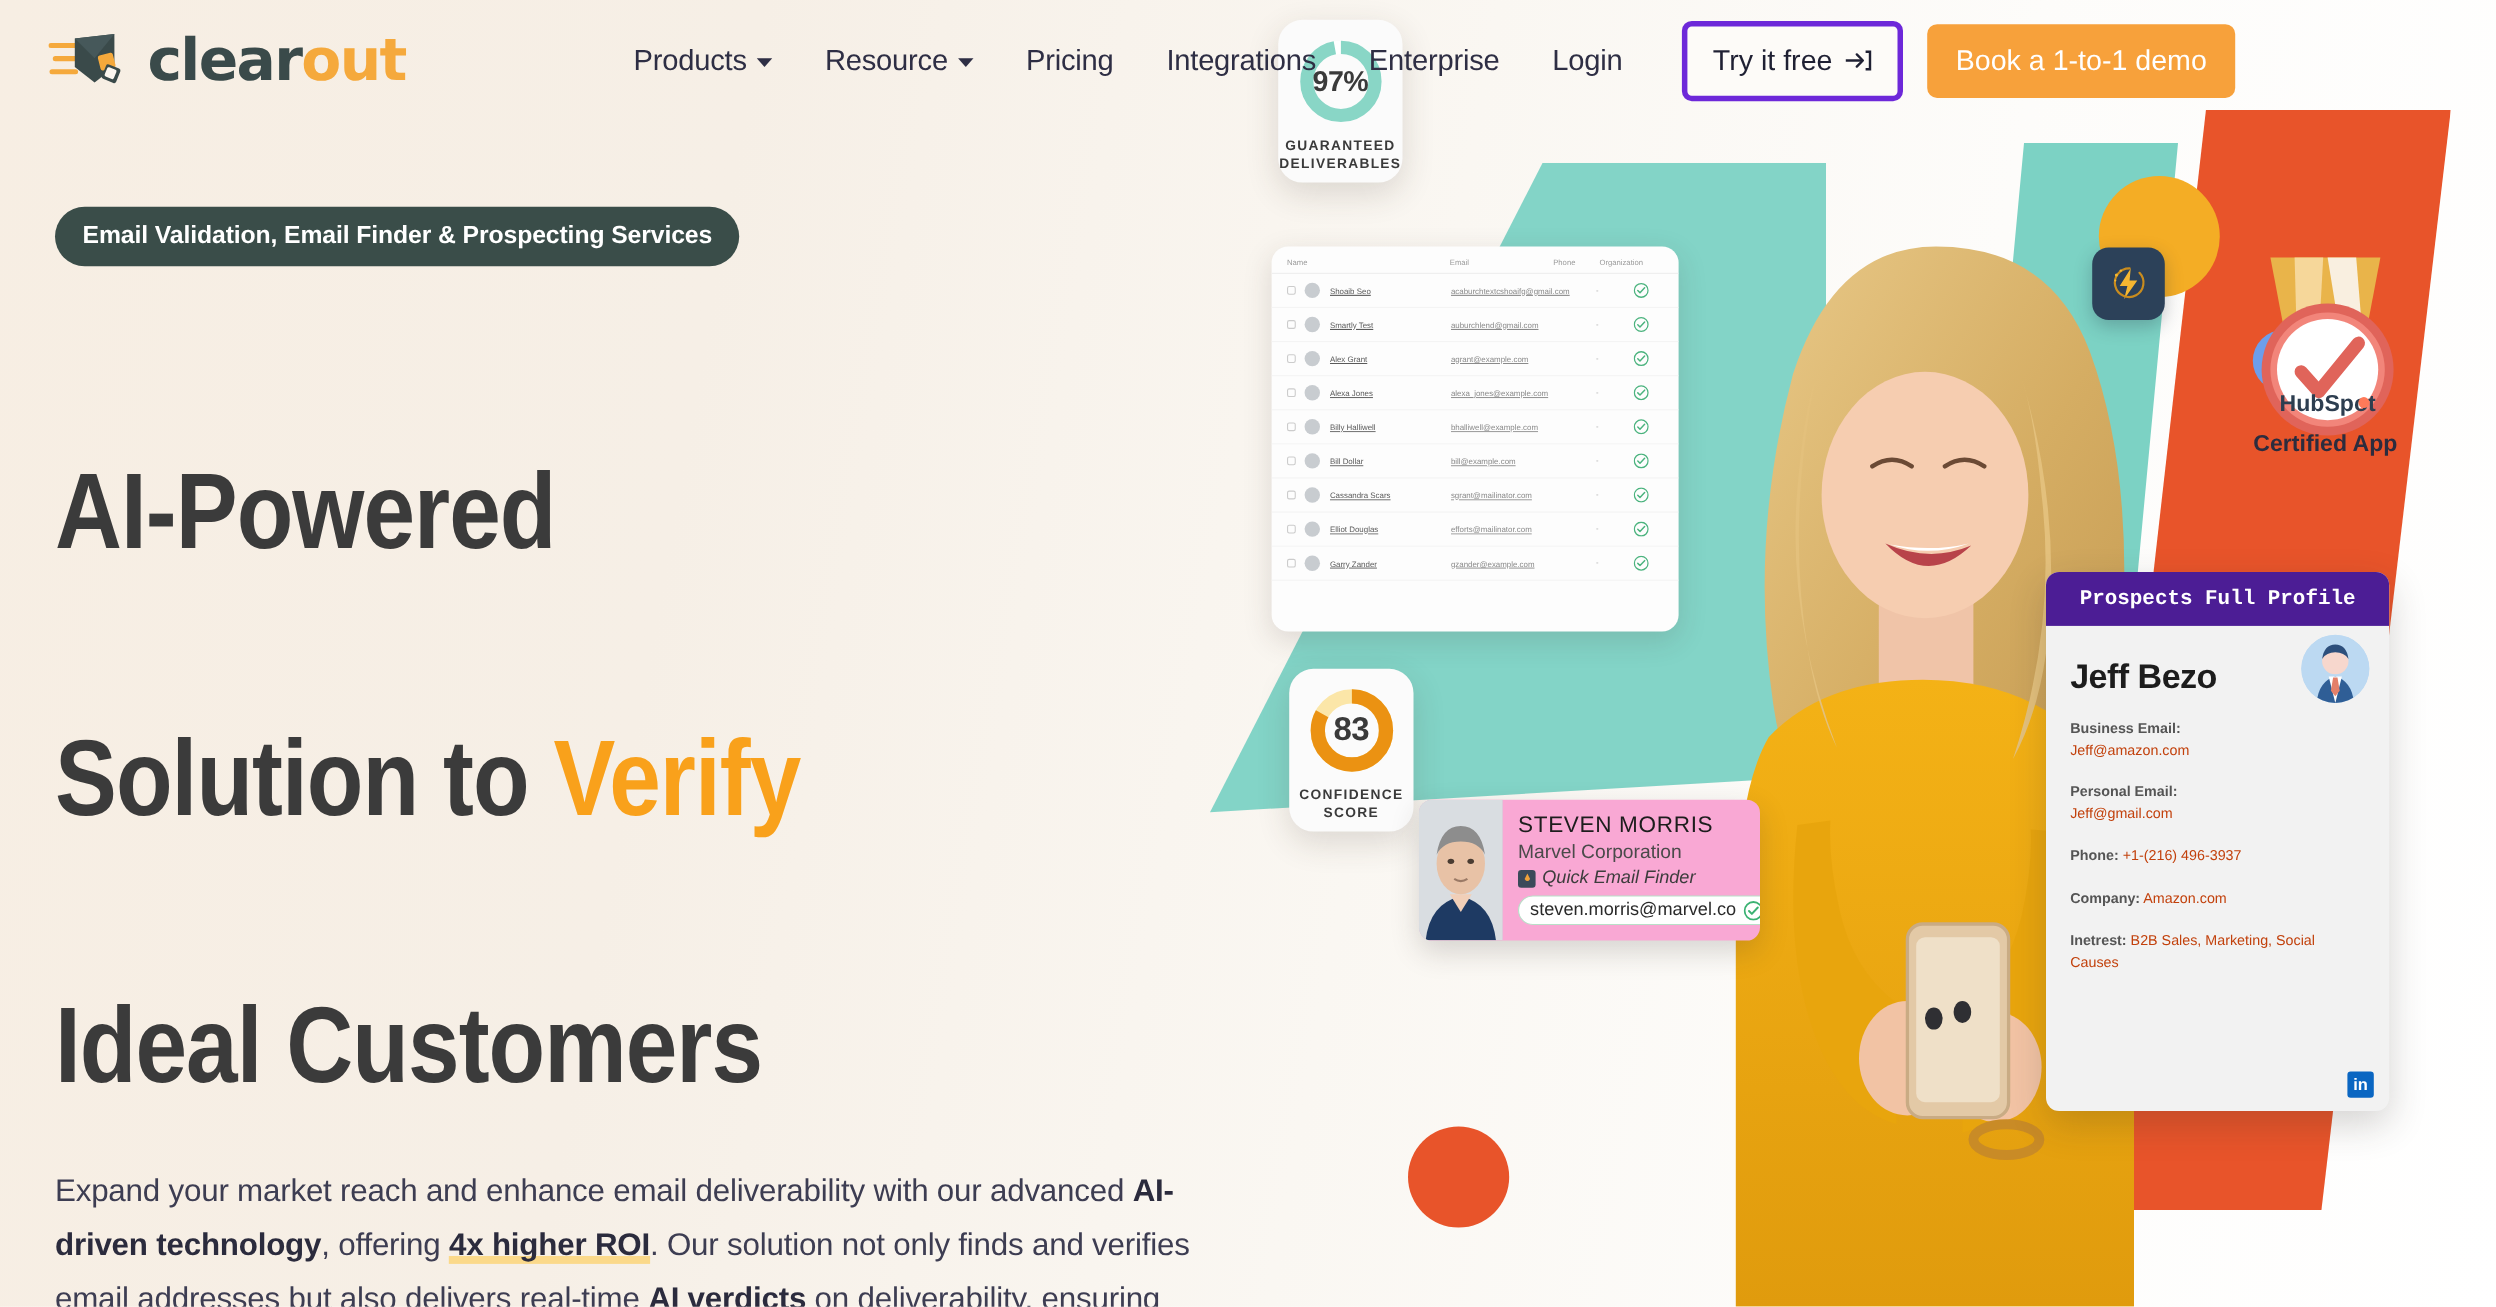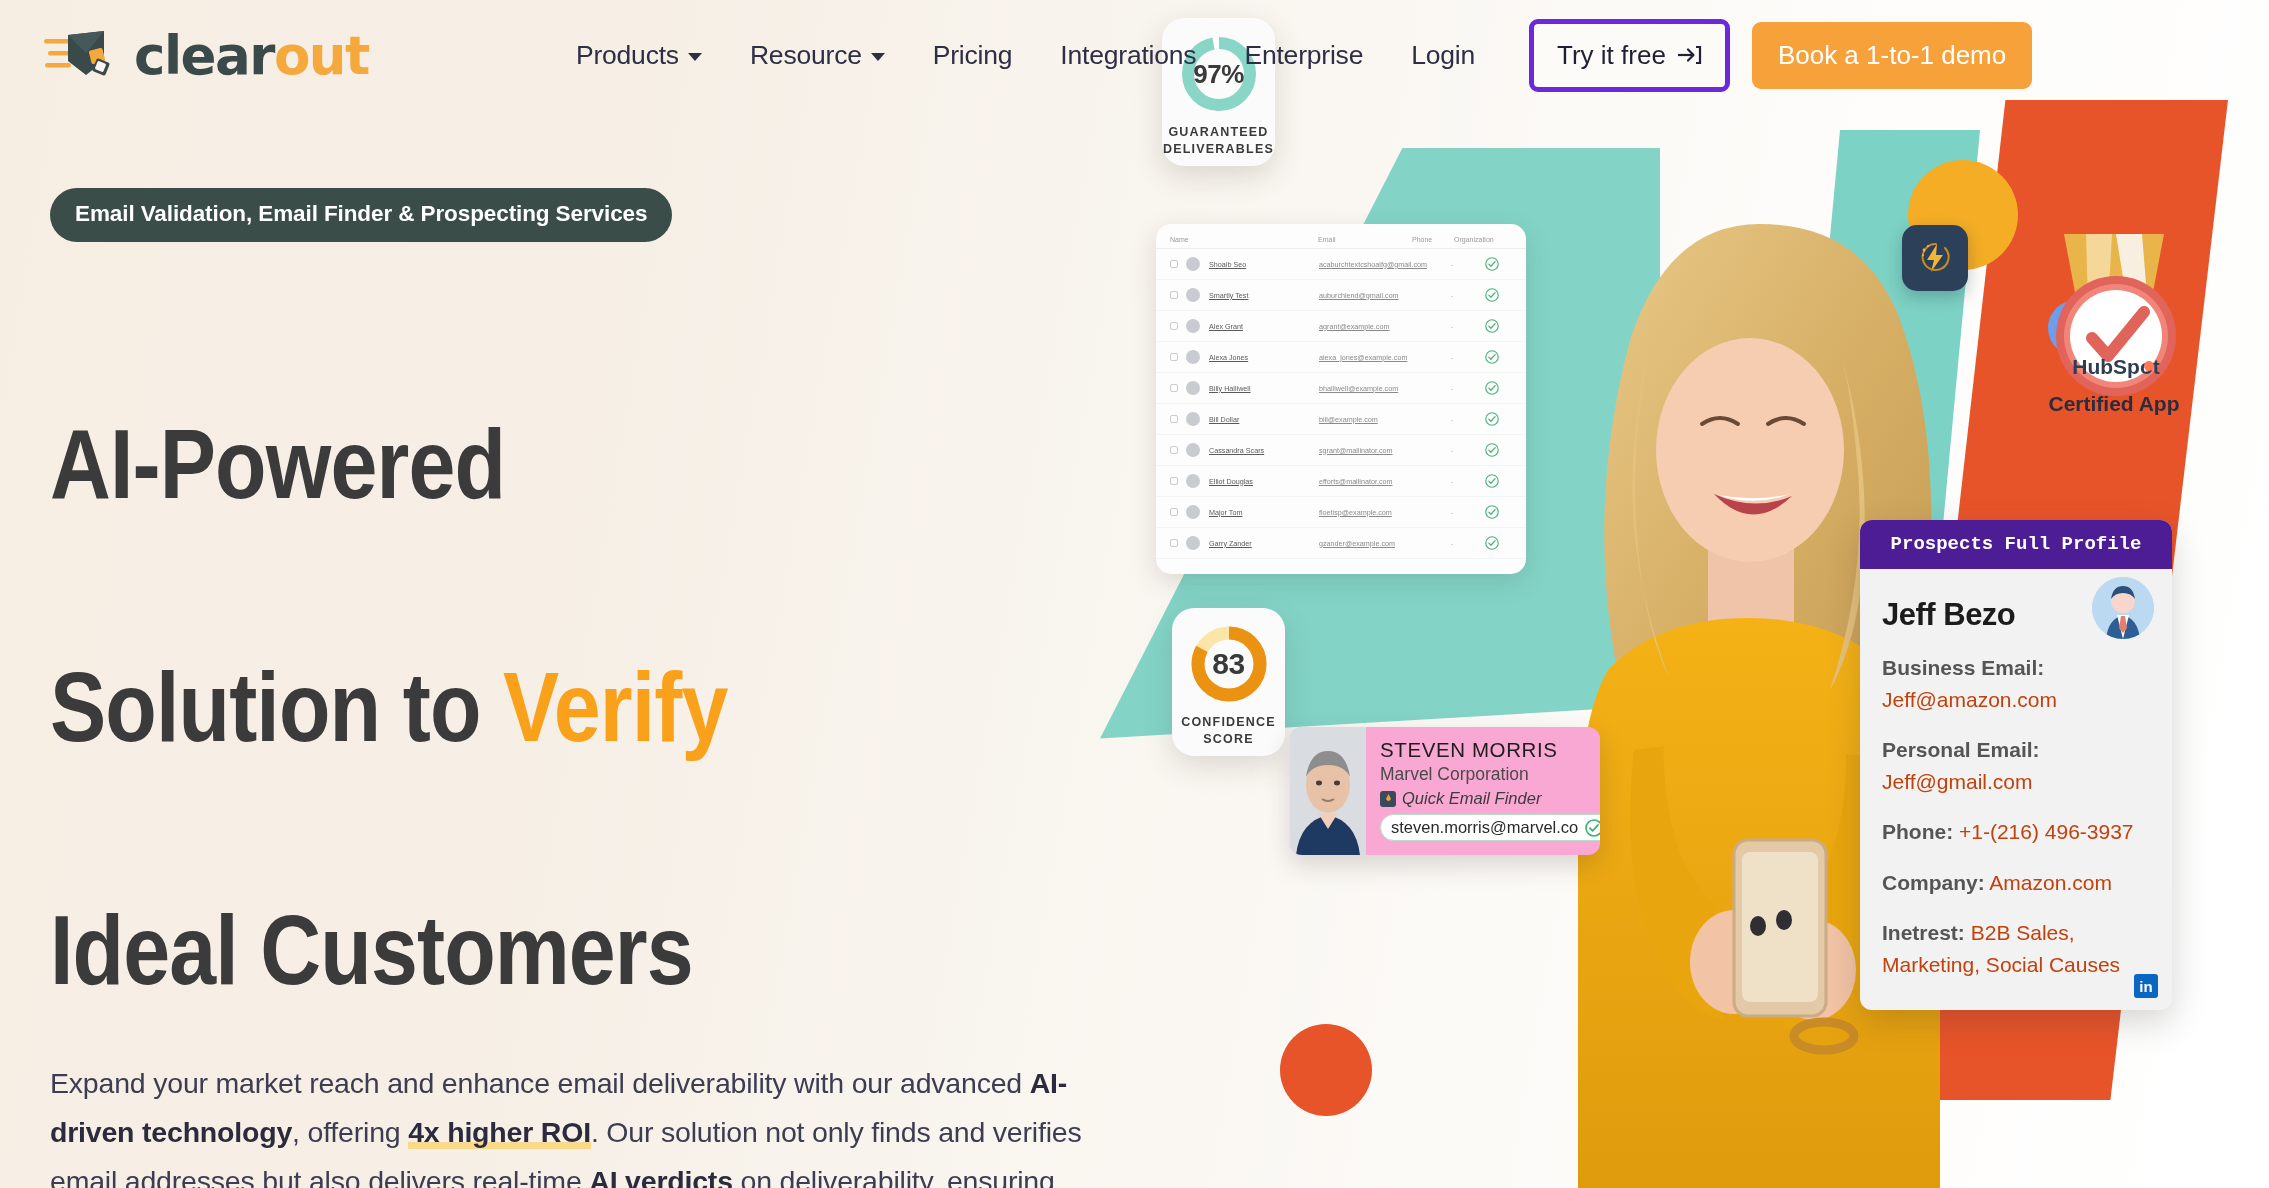--- a/index.html
+++ b/index.html
@@ -203,21 +203,21 @@
   }
   .prospect .body { padding: 20px 22px 0 22px; position: relative; }
   .prospect .pname {
     font-size: 31px; font-weight: 700; color: #1c1c1c; letter-spacing: -0.5px;
     margin-top: 8px; font-family: "Liberation Sans", sans-serif;
   }
   .prospect .avatar {
     position: absolute; right: 18px; top: 8px; width: 62px; height: 62px;
     border-radius: 50%; background: #bcd9f2; overflow: hidden;
   }
-  .prospect .fld { margin-top: 19px; font-size: 21px; line-height: 1.5; font-family: "Liberation Sans", sans-serif; }
+  .prospect .fld { margin-top: 19px; font-size: 13px; line-height: 1.5; font-family: "Liberation Sans", sans-serif; }
   .prospect .fld .k { color: #555; font-weight: 700; }
   .prospect .fld .v { color: #c2410c; }
   .li-icon {
     position: absolute; right: 14px; bottom: 12px; width: 24px; height: 24px;
     background: #0a66c2; border-radius: 3px; color: #fff; font-size: 15px;
     font-weight: 700; display: flex; align-items: center; justify-content: center;
     font-family: "Liberation Sans", sans-serif;
   }
 
   
@@ -468,33 +468,20 @@
               <circle cx="9" cy="9" r="8" fill="none" stroke="#4bb37e" stroke-width="1.5"></circle>
               <path d="M5 9.2 L7.6 11.8 L13 6" stroke="#4bb37e" stroke-width="1.7" fill="none" stroke-linecap="round" stroke-linejoin="round"></path>
             </svg>
           </span>
         </div>
         <div class="tbl-row">
           <span class="chk"></span>
           <span class="av"></span>
           <span class="nm">Elliot Douglas</span>
           <span class="em">efforts@mailinator.com</span>
-          <span class="ph">-</span>
-          <span class="ok">
-            <svg width="14" height="14" viewBox="0 0 18 18">
-              <circle cx="9" cy="9" r="8" fill="none" stroke="#4bb37e" stroke-width="1.5"></circle>
-              <path d="M5 9.2 L7.6 11.8 L13 6" stroke="#4bb37e" stroke-width="1.7" fill="none" stroke-linecap="round" stroke-linejoin="round"></path>
-            </svg>
-          </span>
-        </div>
-        <div class="tbl-row">
-          <span class="chk"></span>
-          <span class="av"></span>
-          <span class="nm">Major Tom</span>
-          <span class="em">floetisp@example.com</span>
           <span class="ph">-</span>
           <span class="ok">
             <svg width="14" height="14" viewBox="0 0 18 18">
               <circle cx="9" cy="9" r="8" fill="none" stroke="#4bb37e" stroke-width="1.5"></circle>
               <path d="M5 9.2 L7.6 11.8 L13 6" stroke="#4bb37e" stroke-width="1.7" fill="none" stroke-linecap="round" stroke-linejoin="round"></path>
             </svg>
           </span>
         </div>
         <div class="tbl-row">
           <span class="chk"></span>

